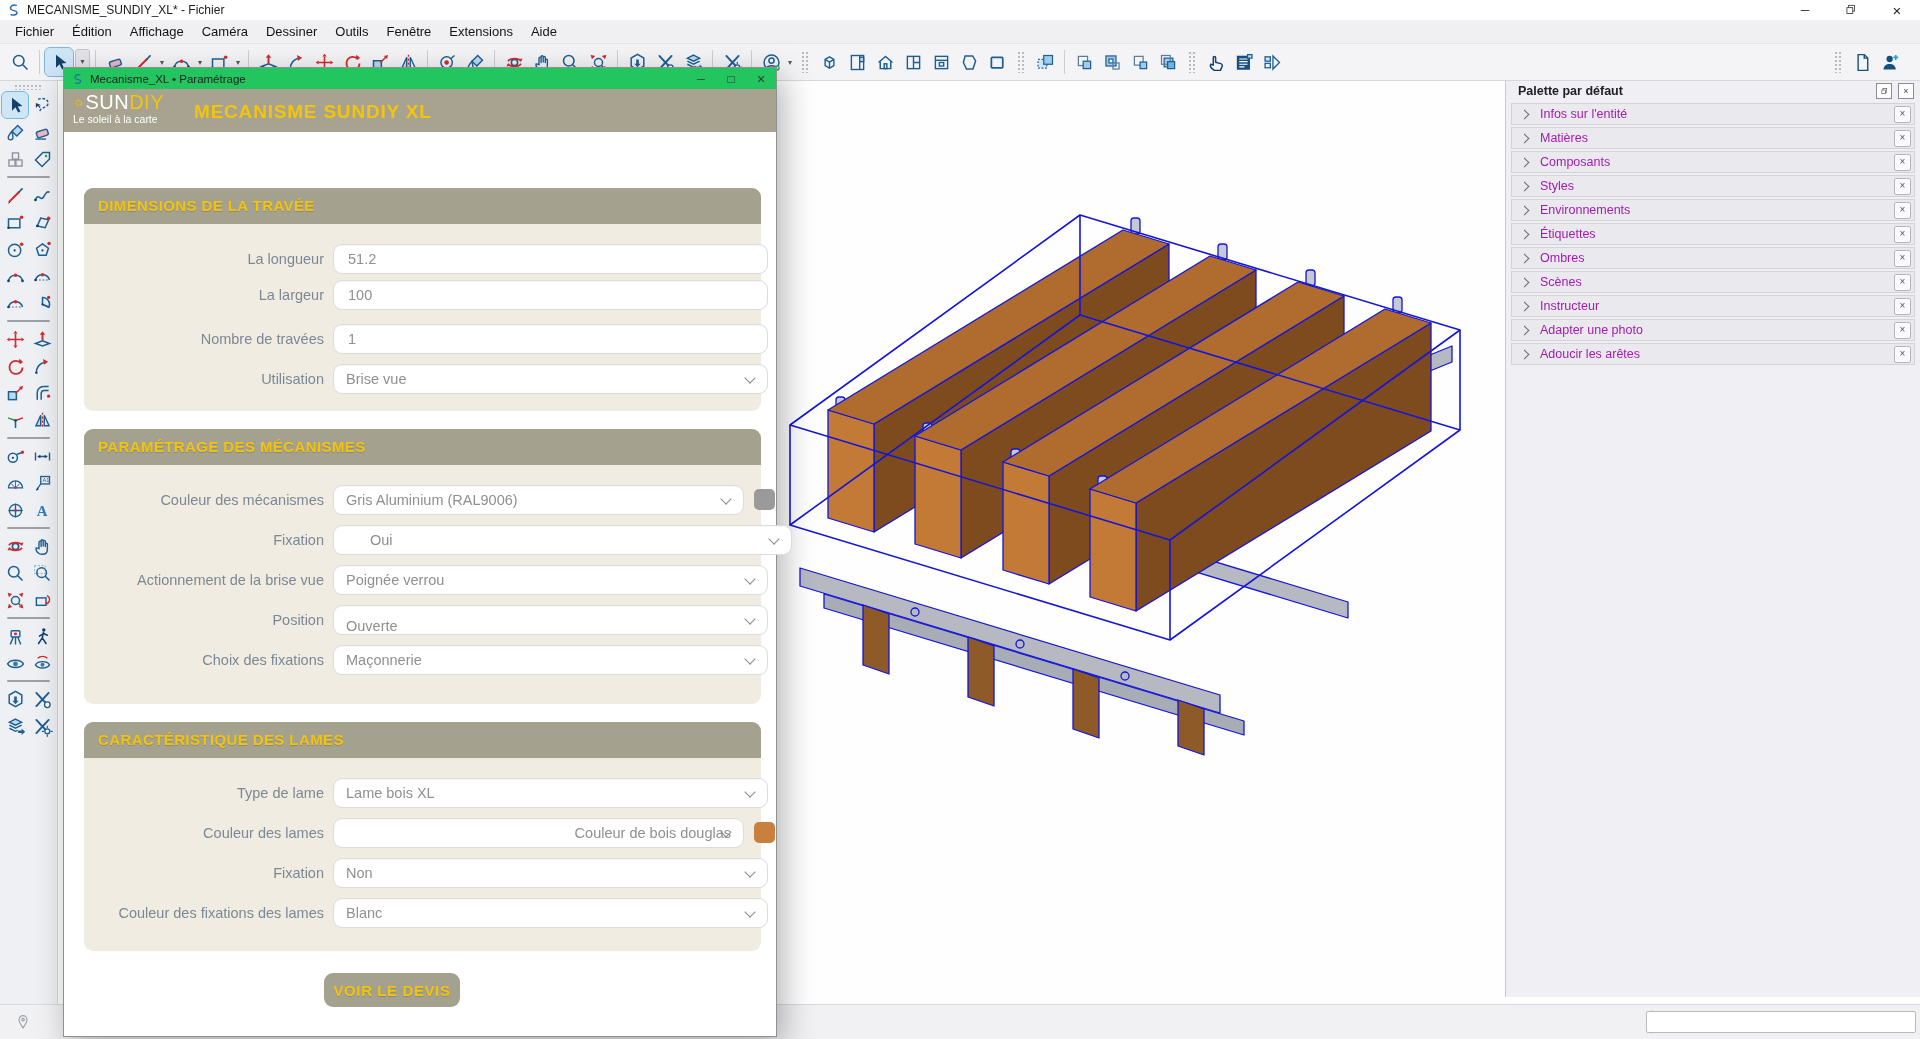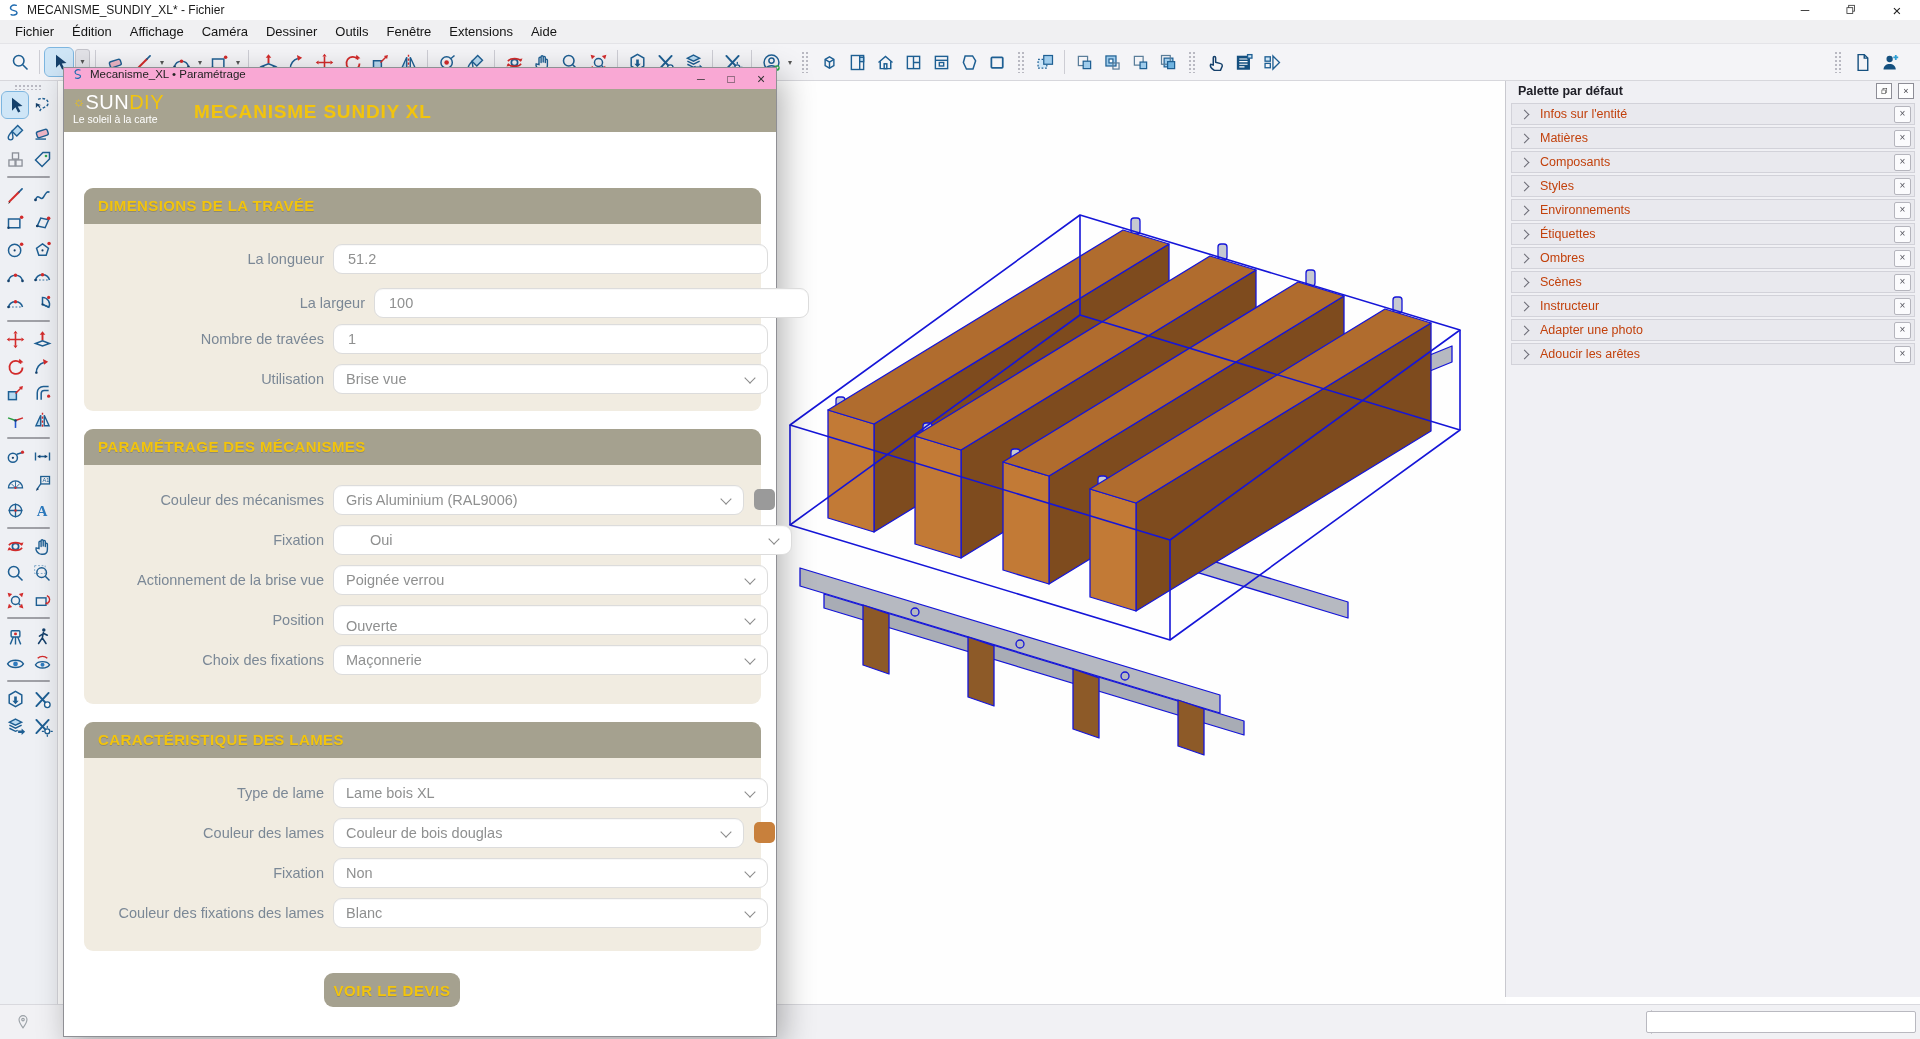--- a/index.html
+++ b/index.html
@@ -51,37 +51,37 @@
            border-left:1px solid #c9c9cf;z-index:4}
   .pal-head{height:18px;display:flex;align-items:center;padding:1px 6px 0 12px}
   .pal-title{font-size:12.5px;font-weight:bold;color:#202028;flex:1}
   .pal-hbtn{width:14px;height:14px;border:1px solid #8d8d96;background:#fdfdfe;margin-left:6px;
             display:flex;align-items:center;justify-content:center;font-size:9px;color:#44444c}
   .pal-rows{padding:3px 5px}
   .pal-row{position:relative;height:20px;background:#e9e9ee;border:1px solid #d2d2d9;
            margin-bottom:2px;display:flex;align-items:center}
   .pal-chev{width:6px;height:6px;border-right:1.6px solid #6b6b75;border-bottom:1.6px solid #6b6b75;
             transform:rotate(-45deg);margin:0 12px 0 9px}
-  .pal-label{font-size:12.5px;color:#c2410c}
+  .pal-label{font-size:12.5px;color:#a21caf}
   .pal-close{position:absolute;right:3px;top:2px;width:15px;height:15px;background:#fbfbfd;
              border:1px solid #b5b5bd;border-radius:2px;font-size:10px;line-height:13px;
              text-align:center;color:#55555e}
   
   .statusbar{position:absolute;left:0;right:0;bottom:0;height:34px;background:#f1f1f4;
              border-top:1px solid #d9d9de;z-index:6}
   .sb-icon{position:absolute;top:8px;width:18px;height:18px}
   .sb-sep{position:absolute;right:268px;top:5px;width:1px;height:24px;background:#c9c9cf}
   .sb-measure{position:absolute;right:4px;top:6px;width:256px;height:20px;background:#fff;
               border:1px solid #b9b9c0;border-radius:2px;font-size:12px;padding:0 6px;
               font-family:"Liberation Sans",sans-serif}
   
   .dialog{position:absolute;left:63px;top:67px;width:712px;height:968px;background:#fff;
           border:1px solid #8f8f94;box-shadow:6px 10px 30px rgba(0,0,0,.30);z-index:10}
-  .dlg-titlebar{position:absolute;left:0;top:0;right:0;height:21px;background:#f9a8d4;
-                display:flex;align-items:flex-start;border-bottom:1px solid #ececec}
+  .dlg-titlebar{position:absolute;left:0;top:0;right:0;height:21px;background:#22c55e;
+                display:flex;align-items:center;border-bottom:1px solid #ececec}
   .dlg-titlebar .su-logo{width:12px;height:12px;margin:0 6px 0 8px}
   .dlg-title{font-size:11.5px;color:#222}
   .dlg-controls{margin-left:auto;display:flex;height:21px}
   .dlg-controls span{width:30px;display:flex;align-items:center;justify-content:center;
                      font-size:11px;color:#333}
   .banner{position:absolute;left:0;top:21px;right:0;height:43px;background:var(--taupe)}
   .logo-block{position:absolute;left:9px;top:3px;line-height:1}
   .logo-line{font-weight:normal;font-size:20px;letter-spacing:.5px}
   .logo-rays{color:var(--brand-yellow);font-size:13px;vertical-align:3px}
   .logo-main{color:#fff}
@@ -1112,21 +1112,21 @@
   </div>
   <div id="dlg-sections">
       <div class="panel" style="top: 120px; height: 223px;">
         <div class="panel-head">DIMENSIONS DE LA TRAVÉE</div>
         <div class="frow" style="top: 56px;">
           <div class="flabel">La longueur</div>
           <div class="fld" style="width: 409px;">
             <input value="51.2" style="">
           </div>
         </div>
-        <div class="frow" style="top: 100px; margin-left: 41px;">
+        <div class="frow" style="top: 92px;">
           <div class="flabel">La largeur</div>
           <div class="fld" style="width: 409px;">
             <input value="100" style="">
           </div>
         </div>
         <div class="frow" style="top: 136px;">
           <div class="flabel">Nombre de travées</div>
           <div class="fld" style="width: 409px;">
             <input value="1" style="">
           </div>
@@ -1182,21 +1182,21 @@
         <div class="panel-head">CARACTÉRISTIQUE DES LAMES</div>
         <div class="frow" style="top: 56px;">
           <div class="flabel">Type de lame</div>
           <div class="fld" style="width: 409px;">
             <span>Lame bois XL</span>
             <span class="chev"></span>
           </div>
         </div>
         <div class="frow" style="top: 96px;">
           <div class="flabel">Couleur des lames</div>
-          <div class="fld" style="width: 385px;">
+          <div class="fld" style="width: 385px; justify-content: flex-end;">
             <span>Couleur de bois douglas</span>
             <span class="chev"></span>
           </div>
           <span class="swatch" style="background: rgb(200, 128, 60); top: 4px;"></span>
         </div>
         <div class="frow" style="top: 136px;">
           <div class="flabel">Fixation</div>
           <div class="fld" style="width: 409px;">
             <span>Non</span>
             <span class="chev"></span>

